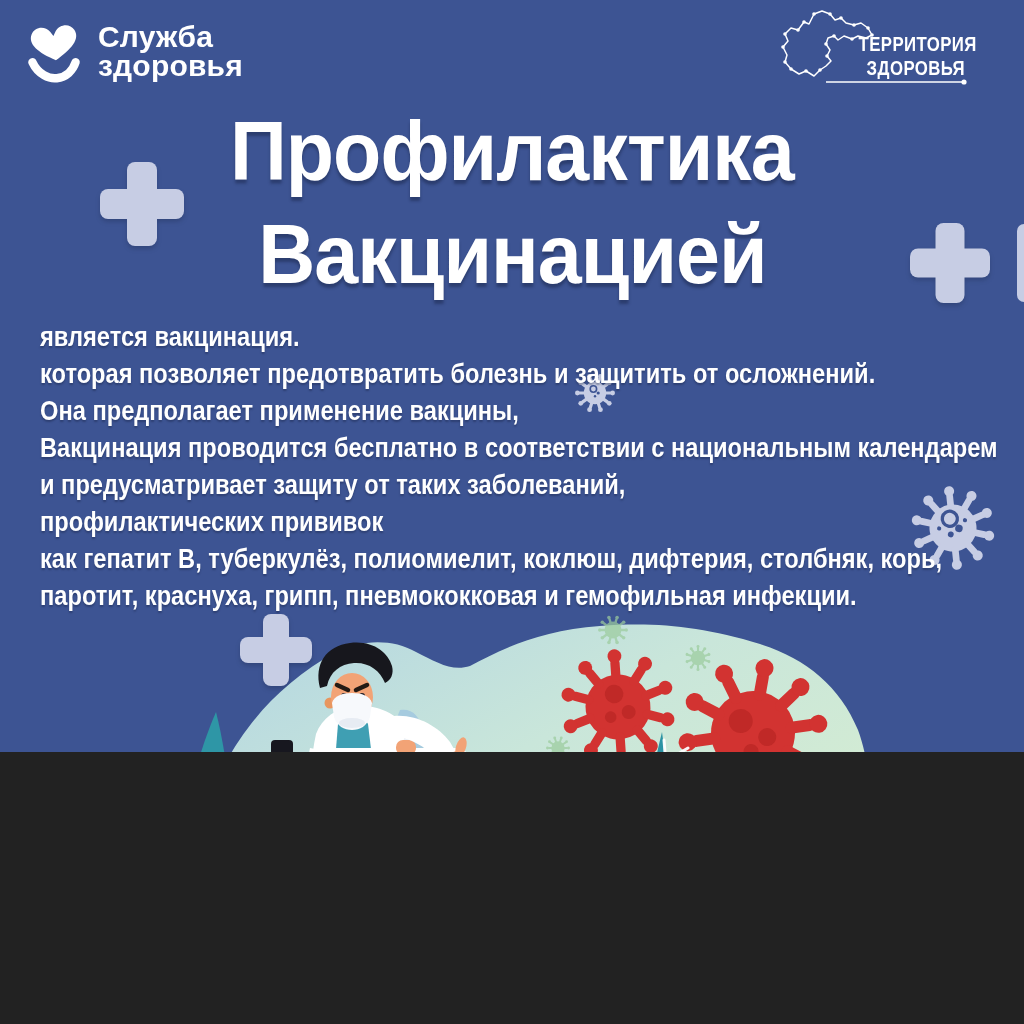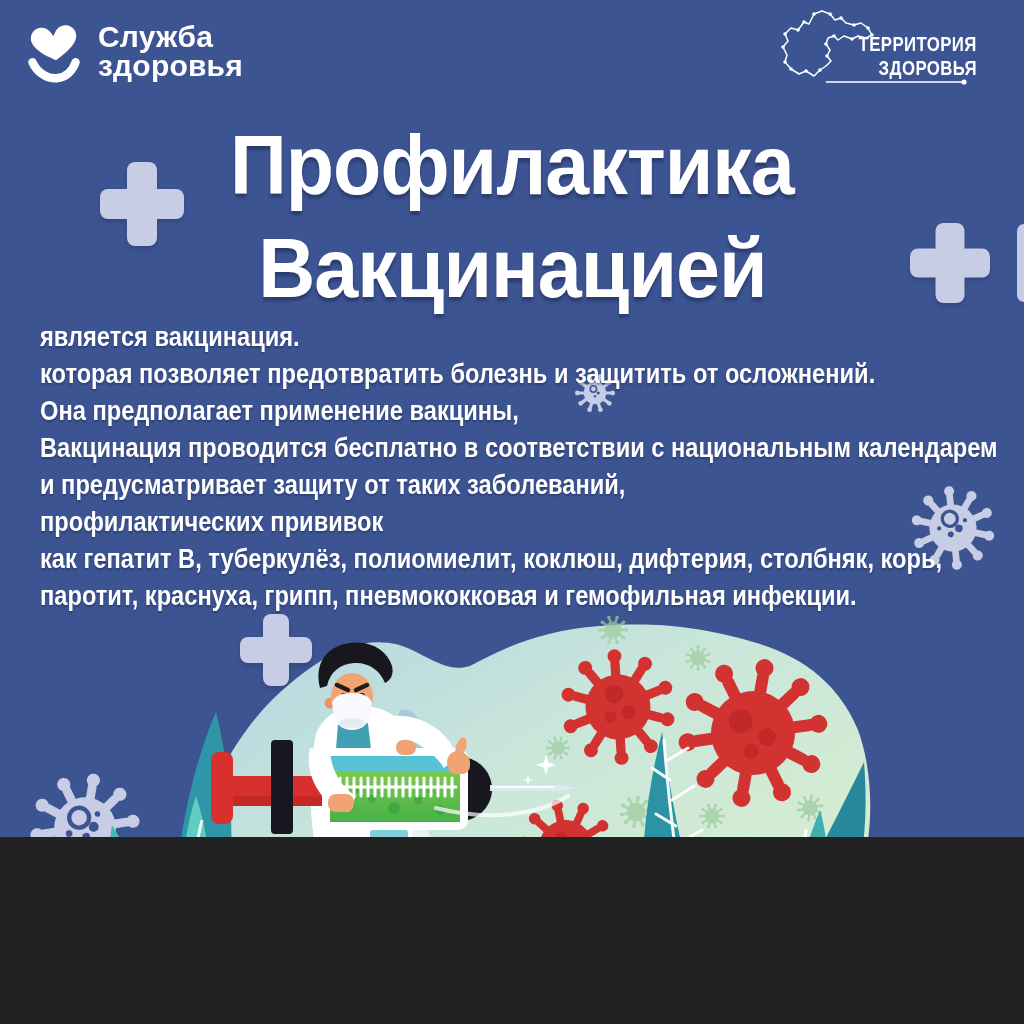--- a/index.html
+++ b/index.html
@@ -9,42 +9,42 @@
     --red:#d23331;
     --red-dark:#ad1f1e;
     --green-virus:#9ccc9e;
     --skin:#f2a376;
     --skin-dark:#e8965f;
     --pants:#2c2f63;
     --shirt:#3f9fb3;
   }
   html,body{margin:0;padding:0;background:#222;}
   .poster{
-    position:relative;width:1024px;height:837px;overflow:hidden;
+    position:relative;width:1024px;height:752px;overflow:hidden;
     background:var(--bg);
     font-family:"Liberation Sans",sans-serif;
     color:var(--white);
   }
   svg{display:block;}
   .deco{position:absolute;left:0;top:0;}
   
   .plus{position:absolute;filter:drop-shadow(0 3px 2px rgba(20,30,60,.25));}
   .plus::before,.plus::after{content:'';position:absolute;background:var(--lav);border-radius:8px;}
   .plus::before{left:0;top:50%;width:100%;height:var(--t);transform:translateY(-50%);}
   .plus::after{top:0;left:50%;height:100%;width:var(--t);transform:translateX(-50%);}
   .plus.c1{left:100px;top:162px;width:84px;height:84px;--t:30px;}
   .plus.c2{left:910px;top:223px;width:80px;height:80px;--t:29px;}
   .plus.c3{left:240px;top:614px;width:72px;height:72px;--t:26px;}
   
   .logo-left{position:absolute;left:24px;top:18px;display:flex;align-items:flex-start;}
   .logo-left .mark{width:60px;height:66px;}
   .logo-left .ltext{margin-left:14px;margin-top:4px;font-weight:bold;font-size:30px;line-height:29px;letter-spacing:.2px;}
   .logo-right{position:absolute;right:0;top:0;width:250px;height:100px;}
   .logo-right .map{position:absolute;left:4px;top:8px;}
-  .logo-right .rtext{position:absolute;right:47px;top:32px;text-align:right;font-weight:bold;font-size:21px;line-height:24px;}
+  .logo-right .rtext{position:absolute;right:47px;top:32px;text-align:center;font-weight:bold;font-size:21px;line-height:24px;}
   .rtext span{display:inline-block;transform:scaleX(.8);transform-origin:100% 50%;white-space:nowrap;letter-spacing:.5px;}
   
   .title{position:absolute;left:0;right:0;top:98px;text-align:center;font-weight:bold;
          font-size:84px;line-height:103px;text-shadow:0 4px 3px rgba(23,33,66,.45);}
   .title span{display:inline-block;transform:scaleX(.94);transform-origin:50% 50%;white-space:nowrap;letter-spacing:-1px;}
   
   .body-text{position:absolute;left:40px;top:318px;right:10px;font-weight:bold;
              font-size:27.5px;line-height:37px;text-shadow:0 2px 2px rgba(23,33,66,.4);}
   .body-line span{display:inline-block;transform:scaleX(.86);transform-origin:0 50%;white-space:nowrap;letter-spacing:0;}
   
@@ -176,21 +176,21 @@
       </g>
       <line x1="48" y1="74" x2="186" y2="74" stroke="#fff" stroke-width="1.4"></line>
       <circle cx="186" cy="74" r="2.6" fill="#fff"></circle>
     </svg>
     <div class="rtext">
       <div><span>ТЕРРИТОРИЯ</span></div>
       <div><span>ЗДОРОВЬЯ</span></div>
     </div>
   </div>
 
-  <h1 class="title" style="margin:16px;">
+  <h1 class="title" style="margin:2px;">
     <span>Профилактика</span><br>
     <span>Вакцинацией</span>
   </h1>
 
   <div class="body-text">
     <div class="body-line"><span>является вакцинация.</span></div>
     <div class="body-line"><span>которая позволяет предотвратить болезнь и защитить от осложнений.</span></div>
     <div class="body-line"><span>Она предполагает применение вакцины,</span></div>
     <div class="body-line"><span>Вакцинация проводится бесплатно в соответствии с национальным календарем</span></div>
     <div class="body-line"><span>и предусматривает защиту от таких заболеваний,</span></div>

